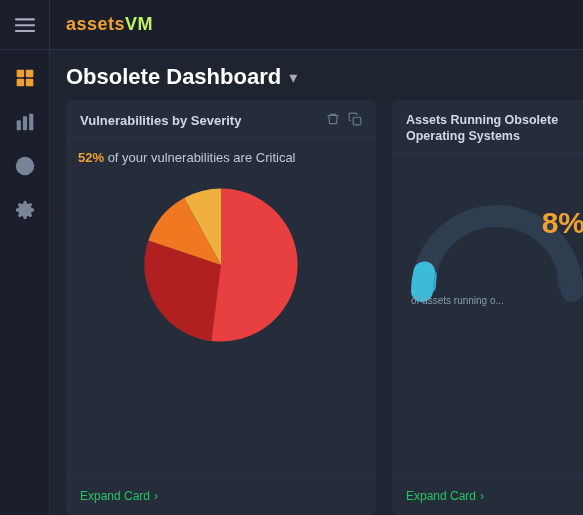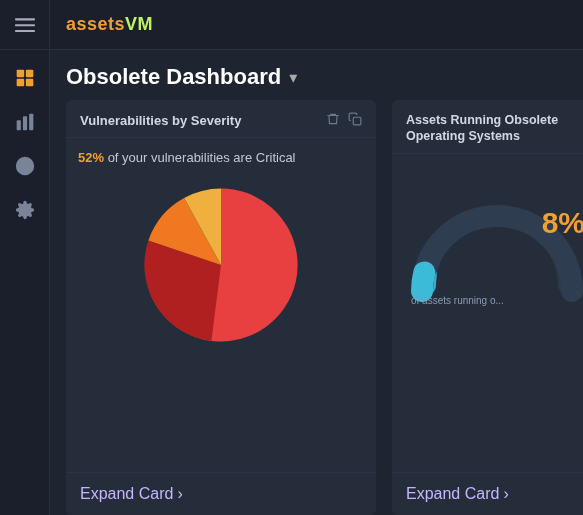--- a/index.html
+++ b/index.html
@@ -172,22 +172,22 @@
       width: 100%;
       height: 100%;
     }
 
     
     .card-footer {
       padding: 12px 14px;
       border-top: 1px solid #2a3347;
     }
     .expand-link {
-      color: #c4b5fd;
-      font-size: 16px;
+      color: #22c55e;
+      font-size: 12px;
       cursor: pointer;
       display: flex;
       align-items: center;
       gap: 4px;
       text-decoration: none;
     }
 
     
     .card-right .card-title {
       font-size: 12.5px;

